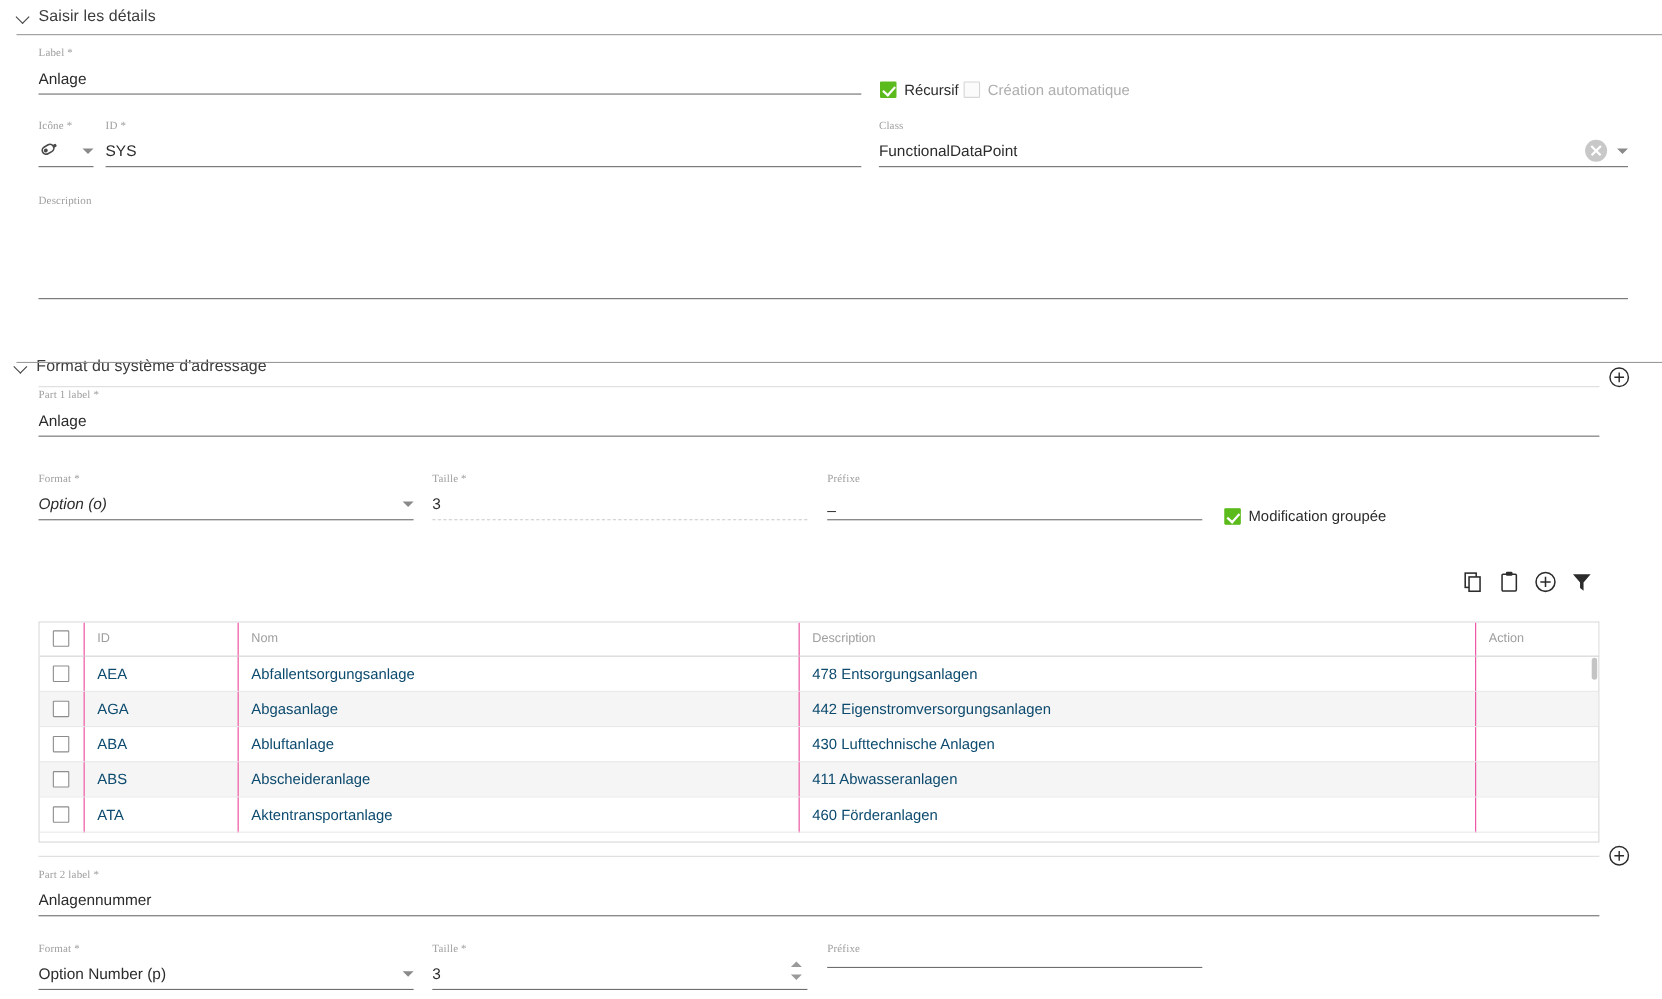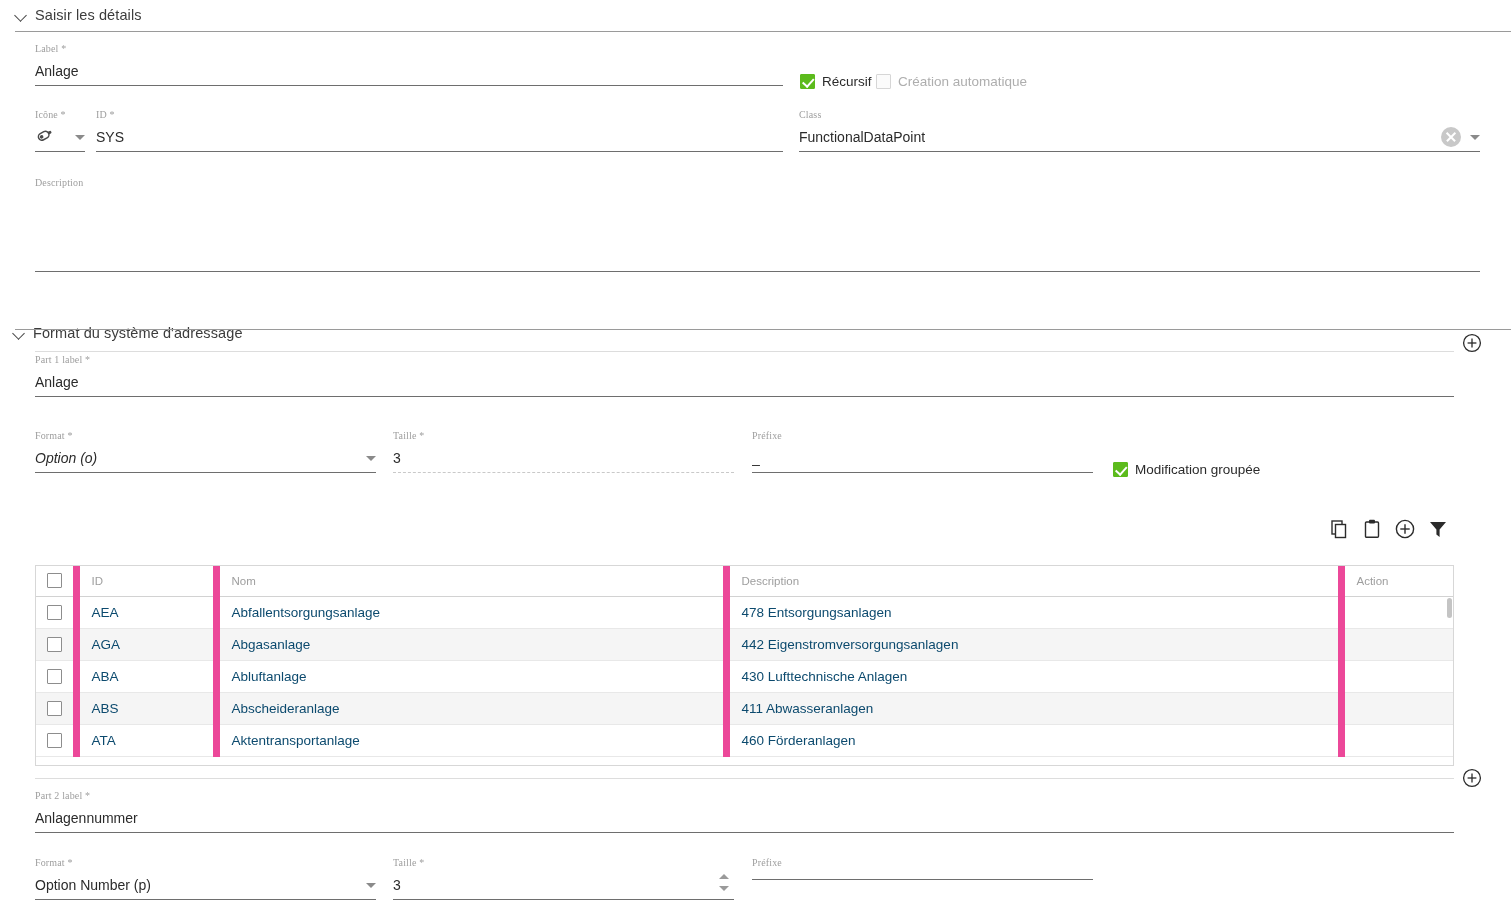--- a/index.html
+++ b/index.html
@@ -104,21 +104,21 @@
 
   
   .tbl-wrap {
     position: absolute;
     border: 1px solid #d7d7d7;
     background: #fff;
     overflow: hidden;
   }
   table.grid { border-collapse: collapse; width: 100%; table-layout: fixed; }
   table.grid th, table.grid td {
-    border-right: 7px solid #ec4899;
+    border-right: 1px solid #ec4899;
     border-bottom: 1px solid #e8e8e8;
     padding: 0 12px;
     text-align: left;
     font-weight: normal;
   }
   table.grid th {
     height: 30px; font-size: 11.5px; color: #9e9e9e;
     border-bottom: 1px solid #d2d2d2;
     background: #fff;
   }

